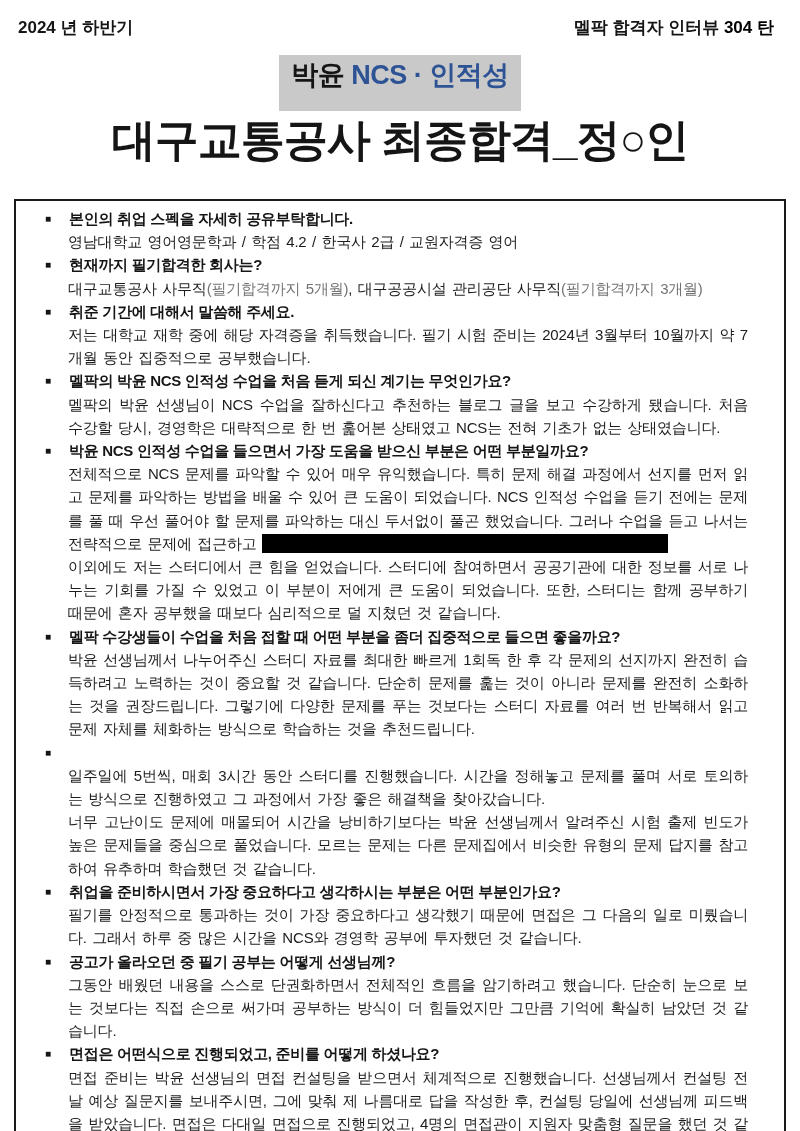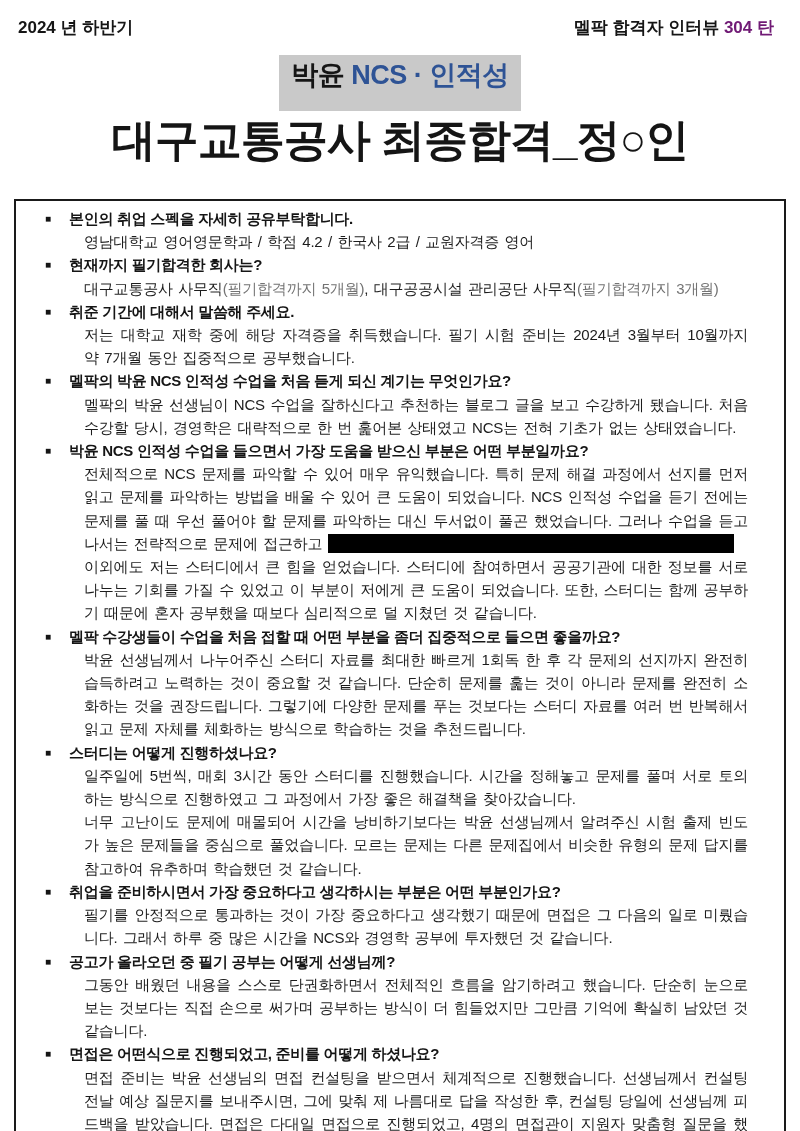--- a/index.html
+++ b/index.html
@@ -20,21 +20,21 @@
   .topbar {
     display: flex;
     justify-content: space-between;
     align-items: baseline;
     padding: 16px 26px 0 18px;
     font-size: 17px;
     font-weight: bold;
     letter-spacing: 0px;
   }
   .series { white-space: nowrap; }
-  .series .series-no { color: #701a75; }
+  .series .series-no { color: #000000; }
   
   .badge-row { text-align: center; margin-top: 16px; }
   .badge {
     display: inline-block;
     background: #c9c9c9;
     padding: 2px 12px 18px 12px;
     font-size: 27px;
     font-weight: bold;
     letter-spacing: -0.5px;
   }
@@ -64,21 +64,21 @@
     line-height: 23.2px;
     padding-left: 1px;
   }
   .q-text {
     font-size: 15px;
     font-weight: bold;
     line-height: 23.2px;
     letter-spacing: -0.3px;
   }
   .a-par {
-    margin: 0 0 0 40px;
+    margin: 0 0 0 24px;
     font-size: 15px;
     line-height: 23.2px;
     text-align: justify;
     letter-spacing: -0.2px;
     word-spacing: 1.5px;
     color: #1c1c1c;
   }
   .seg-red { color: #737373; font-weight: normal; }
   .seg-redact {
     display: inline-block;
@@ -156,21 +156,20 @@
     <div class="q-line">
       <span class="q-bullet">■</span>
       <span class="q-text">멜팍 수강생들이 수업을 처음 접할 때 어떤 부분을 좀더 집중적으로 들으면 좋을까요?</span>
     </div>
   <div class="a-par"><span>박윤 선생님께서 나누어주신 스터디 자료를 최대한 빠르게 1회독 한 후 각 문제의 선지까지 완전히 습득하려고 노력하는 것이 중요할 것 같습니다. 단순히 문제를 훑는 것이 아니라 문제를 완전히 소화하는 것을 권장드립니다. 그렇기에 다양한 문제를 푸는 것보다는 스터디 자료를 여러 번 반복해서 읽고 문제 자체를 체화하는 방식으로 학습하는 것을 추천드립니다.</span></div>
       </div>
 
   <div class="qa-item">
     <div class="q-line">
       <span class="q-bullet">■</span>
-      <span class="q-text">스터디는 어떻게 진행하셨나요?</span>
     </div>
   <div class="a-par"><span>일주일에 5번씩, 매회 3시간 동안 스터디를 진행했습니다. 시간을 정해놓고 문제를 풀며 서로 토의하는 방식으로 진행하였고 그 과정에서 가장 좋은 해결책을 찾아갔습니다.</span></div>
         <div class="a-par"><span>너무 고난이도 문제에 매몰되어 시간을 낭비하기보다는 박윤 선생님께서 알려주신 시험 출제 빈도가 높은 문제들을 중심으로 풀었습니다. 모르는 문제는 다른 문제집에서 비슷한 유형의 문제 답지를 참고하여 유추하며 학습했던 것 같습니다.</span></div>
       </div>
 
   <div class="qa-item">
     <div class="q-line">
       <span class="q-bullet">■</span>
       <span class="q-text">취업을 준비하시면서 가장 중요하다고 생각하시는 부분은 어떤 부분인가요?</span>
     </div>

